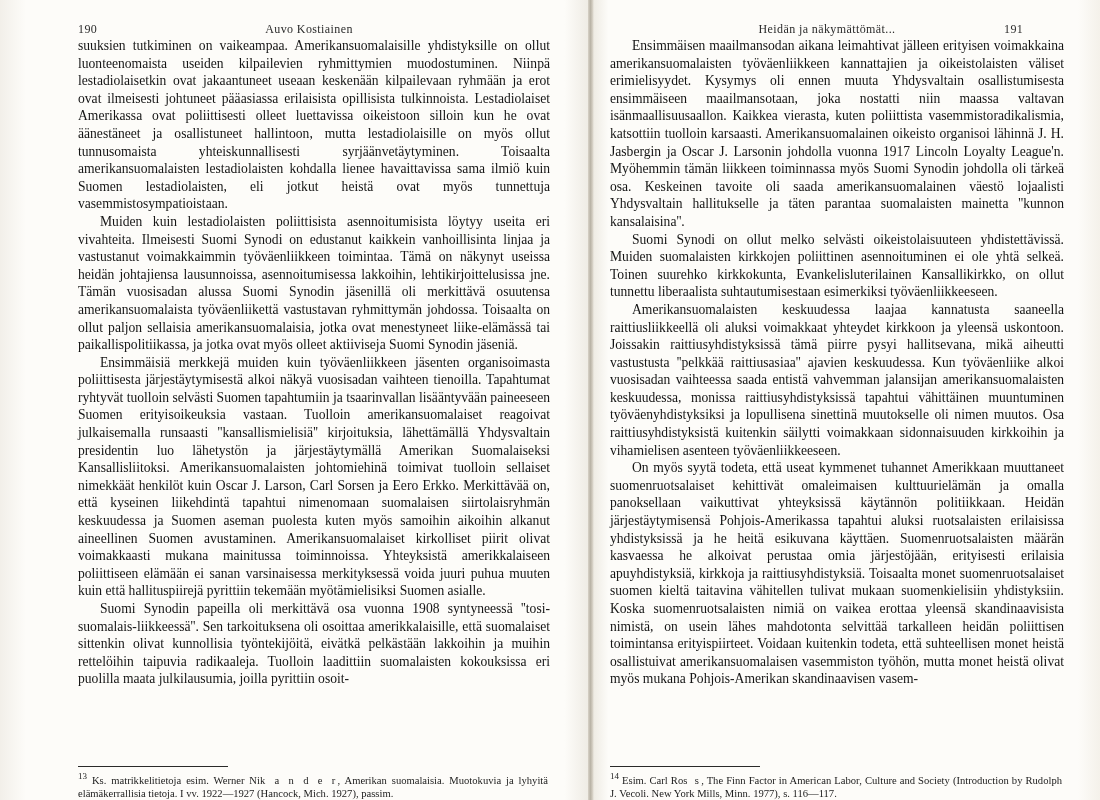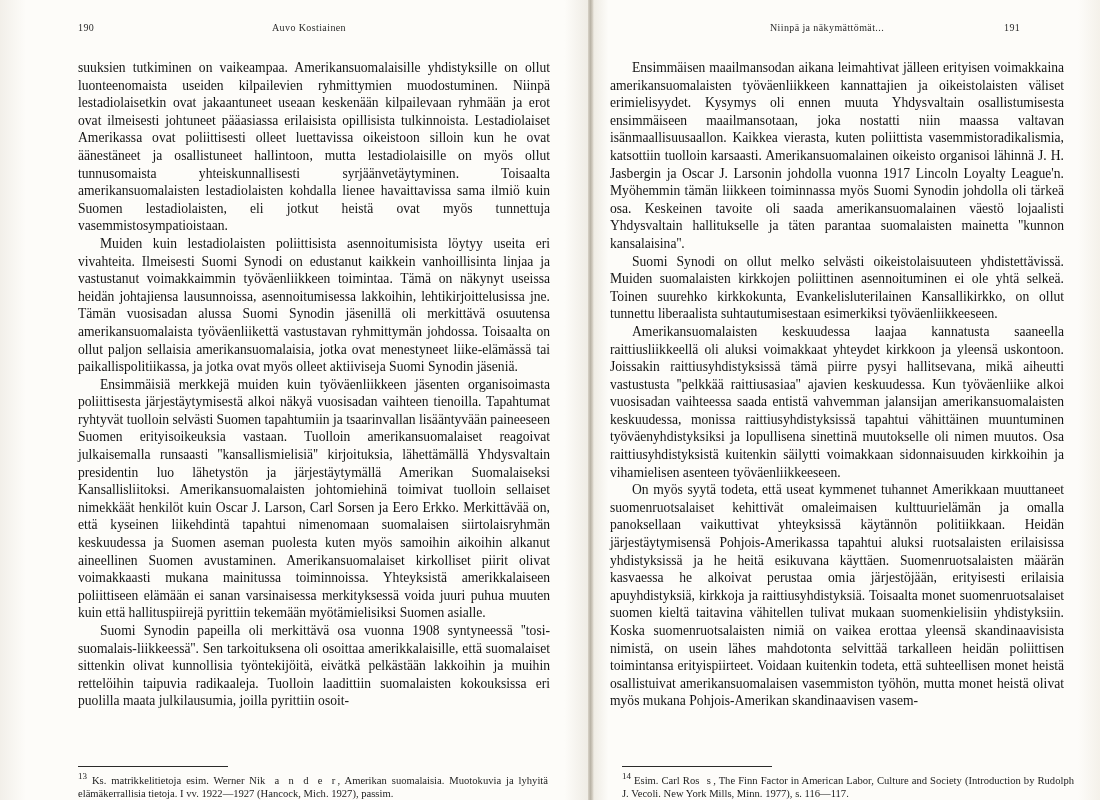--- a/index.html
+++ b/index.html
@@ -42,23 +42,22 @@
     left: 588px;
     top: 0;
     width: 6px;
     height: 800px;
     background: linear-gradient(to right, #d8d3c8, #b9b3a6 40%, #cfc9bd 70%, #efece5);
     z-index: 5;
   }
   .running-head {
     display: flex;
     align-items: baseline;
-    font-size: 10px;
+    font-size: 12px;
     letter-spacing: 0.4px;
-    margin-bottom: 26px;
     color: #2b2b2b;
   }
   .rh-left .folio {
     width: 60px;
     text-align: left;
   }
   .rh-left .title {
     flex: 1;
     text-align: center;
     padding-right: 70px;
@@ -99,21 +98,20 @@
     text-align: justify;
     color: #1b1b1b;
   }
   .fn-left {
     left: 78px;
     width: 470px;
   }
   .fn-right {
     left: 22px;
     width: 452px;
-    margin-left: 12px;
   }
   .fn-rule {
     width: 150px;
     height: 1px;
     background: #2a2a2a;
     margin-bottom: 7px;
   }
   .footnote-wrap p {
     margin: 0;
     text-indent: 0;
@@ -146,21 +144,21 @@
         <sup>13</sup>
         <span>Ks. matrikkelitietoja esim. Werner Ni</span><span class="spaced">k a n d e r</span><span>, Amerikan suomalaisia. Muotokuvia ja lyhyitä elämäkerrallisia tietoja. I vv. 1922—1927 (Hancock, Mich. 1927), passim.</span>
       </p>
     </div>
   </div>
 
   <div class="gutter"></div>
 
   <div class="page page-right">
     <div class="running-head rh-right">
-      <span class="title">Niinpä ja näkymättömät...</span>
+      <span class="title">Heidän ja näkymättömät...</span>
       <span class="folio">191</span>
     </div>
 
     <div class="body-col">
       <p>Ensimmäisen maailmansodan aikana leimahtivat jälleen erityisen voimakkaina amerikansuomalaisten työväenliikkeen kannattajien ja oikeistolaisten väliset erimielisyydet. Kysymys oli ennen muuta Yhdysvaltain osallistumisesta ensimmäiseen maailmansotaan, joka nostatti niin maassa valtavan isänmaallisuusaallon. Kaikkea vierasta, kuten poliittista vasemmistoradikalismia, katsottiin tuolloin karsaasti. Amerikansuomalainen oikeisto organisoi lähinnä J. H. Jasbergin ja Oscar J. Larsonin johdolla vuonna 1917 Lincoln Loyalty League'n. Myöhemmin tämän liikkeen toiminnassa myös Suomi Synodin johdolla oli tärkeä osa. Keskeinen tavoite oli saada amerikansuomalainen väestö lojaalisti Yhdysvaltain hallitukselle ja täten parantaa suomalaisten mainetta ''kunnon kansalaisina''.</p>
       <p>Suomi Synodi on ollut melko selvästi oikeistolaisuuteen yhdistettävissä. Muiden suomalaisten kirkkojen poliittinen asennoituminen ei ole yhtä selkeä. Toinen suurehko kirkkokunta, Evankelisluterilainen Kansallikirkko, on ollut tunnettu liberaalista suhtautumisestaan esimerkiksi työväenliikkeeseen.</p>
       <p>Amerikansuomalaisten keskuudessa laajaa kannatusta saaneella raittiusliikkeellä oli aluksi voimakkaat yhteydet kirkkoon ja yleensä uskontoon. Joissakin raittiusyhdistyksissä tämä piirre pysyi hallitsevana, mikä aiheutti vastustusta ''pelkkää raittiusasiaa'' ajavien keskuudessa. Kun työväenliike alkoi vuosisadan vaihteessa saada entistä vahvemman jalansijan amerikansuomalaisten keskuudessa, monissa raittiusyhdistyksissä tapahtui vähittäinen muuntuminen työväenyhdistyksiksi ja lopullisena sinettinä muutokselle oli nimen muutos. Osa raittiusyhdistyksistä kuitenkin säilytti voimakkaan sidonnaisuuden kirkkoihin ja vihamielisen asenteen työväenliikkeeseen.</p>
       <p>On myös syytä todeta, että useat kymmenet tuhannet Amerikkaan muuttaneet suomenruotsalaiset kehittivät omaleimaisen kulttuurielämän ja omalla panoksellaan vaikuttivat yhteyksissä käytännön politiikkaan. Heidän järjestäytymisensä Pohjois-Amerikassa tapahtui aluksi ruotsalaisten erilaisissa yhdistyksissä ja he heitä esikuvana käyttäen. Suomenruotsalaisten määrän kasvaessa he alkoivat perustaa omia järjestöjään, erityisesti erilaisia apuyhdistyksiä, kirkkoja ja raittiusyhdistyksiä. Toisaalta monet suomenruotsalaiset suomen kieltä taitavina vähitellen tulivat mukaan suomenkielisiin yhdistyksiin. Koska suomenruotsalaisten nimiä on vaikea erottaa yleensä skandinaavisista nimistä, on usein lähes mahdotonta selvittää tarkalleen heidän poliittisen toimintansa erityispiirteet. Voidaan kuitenkin todeta, että suhteellisen monet heistä osallistuivat amerikansuomalaisen vasemmiston työhön, mutta monet heistä olivat myös mukana Pohjois-Amerikan skandinaavisen vasem-</p>
     </div>
 

